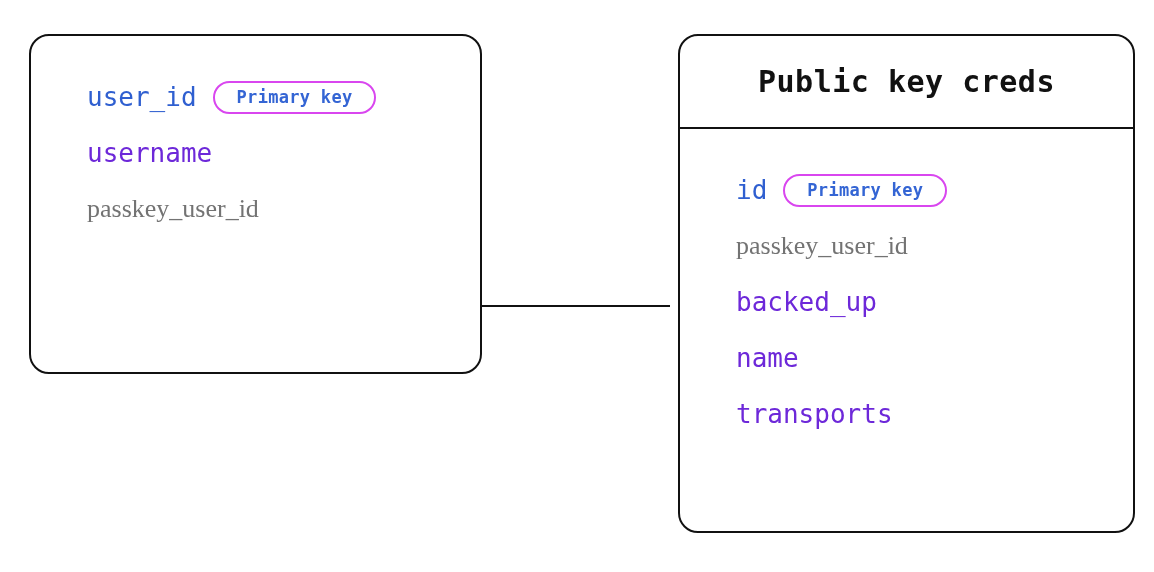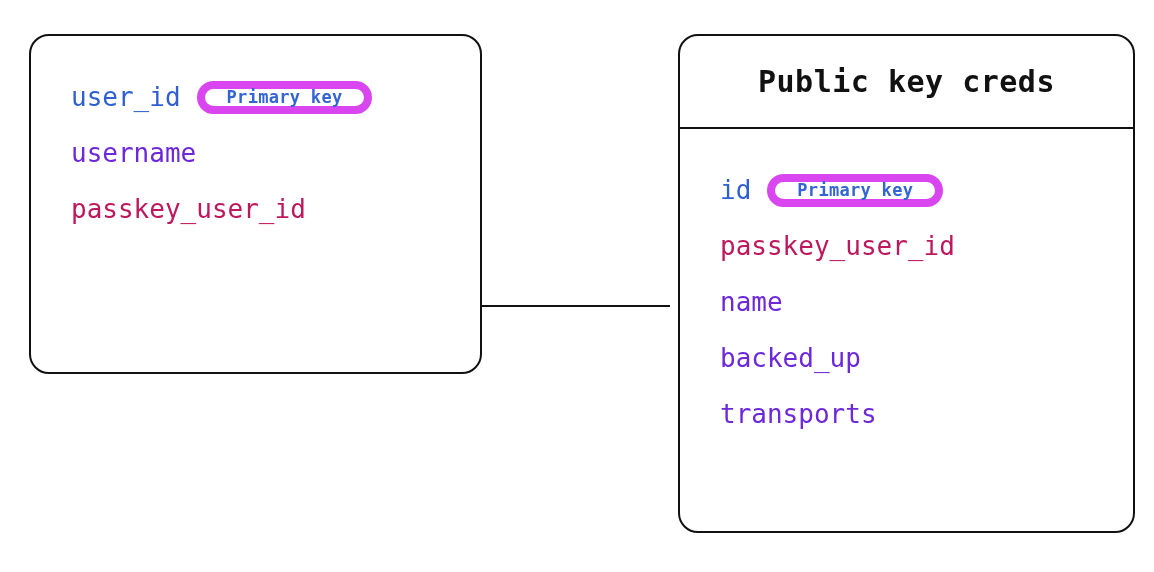--- a/index.html
+++ b/index.html
@@ -44,48 +44,48 @@
     font-family: "DejaVu Sans Mono", "Liberation Mono", monospace;
     font-weight: bold;
     font-size: 30px;
     letter-spacing: 0.5px;
     color: #111111;
     white-space: nowrap;
   }
 
   .entity-fields {
     box-sizing: border-box;
-    padding: 33px 0 0 40px;
+    padding: 33px 0 0 56px;
   }
 
   .field-row {
     height: 56px;
     display: flex;
     align-items: center;
     gap: 16px;
   }
 
   .field-name {
     font-family: "DejaVu Sans Mono", "Liberation Mono", monospace;
     font-size: 26px;
     line-height: 1;
     color: #6d28d9;
     white-space: nowrap;
   }
   .field-name.is-primary { color: #2f5fd0; }
-  .field-name.is-foreign { color: #be185d; }
+  .field-name.is-foreign { color: #737373; font-family: Liberation Serif, serif; }
 
   .badge {
     display: inline-flex;
     align-items: center;
     justify-content: center;
     box-sizing: border-box;
     height: 33px;
     padding: 0 22px;
-    border: 8px solid #d946ef;
+    border: 2px solid #d946ef;
     border-radius: 999px;
     background: #ffffff;
   }
   .badge-label {
     font-family: "DejaVu Sans Mono", "Liberation Mono", monospace;
     font-weight: bold;
     font-size: 17px;
     letter-spacing: 0.3px;
     color: #3465d4;
     white-space: nowrap;
@@ -156,25 +156,25 @@
           <span class="badge-label">Primary key</span>
         </span>
       </div>
 
 
       <div class="field-row">
         <span class="field-name is-foreign">passkey_user_id</span>
       </div>
 
       <div class="field-row">
-        <span class="field-name">name</span>
+        <span class="field-name">backed_up</span>
       </div>
 
       <div class="field-row">
-        <span class="field-name">backed_up</span>
+        <span class="field-name">name</span>
       </div>
 
       <div class="field-row">
         <span class="field-name">transports</span>
       </div>
 
     </div>
   </div>
 
 </div>

